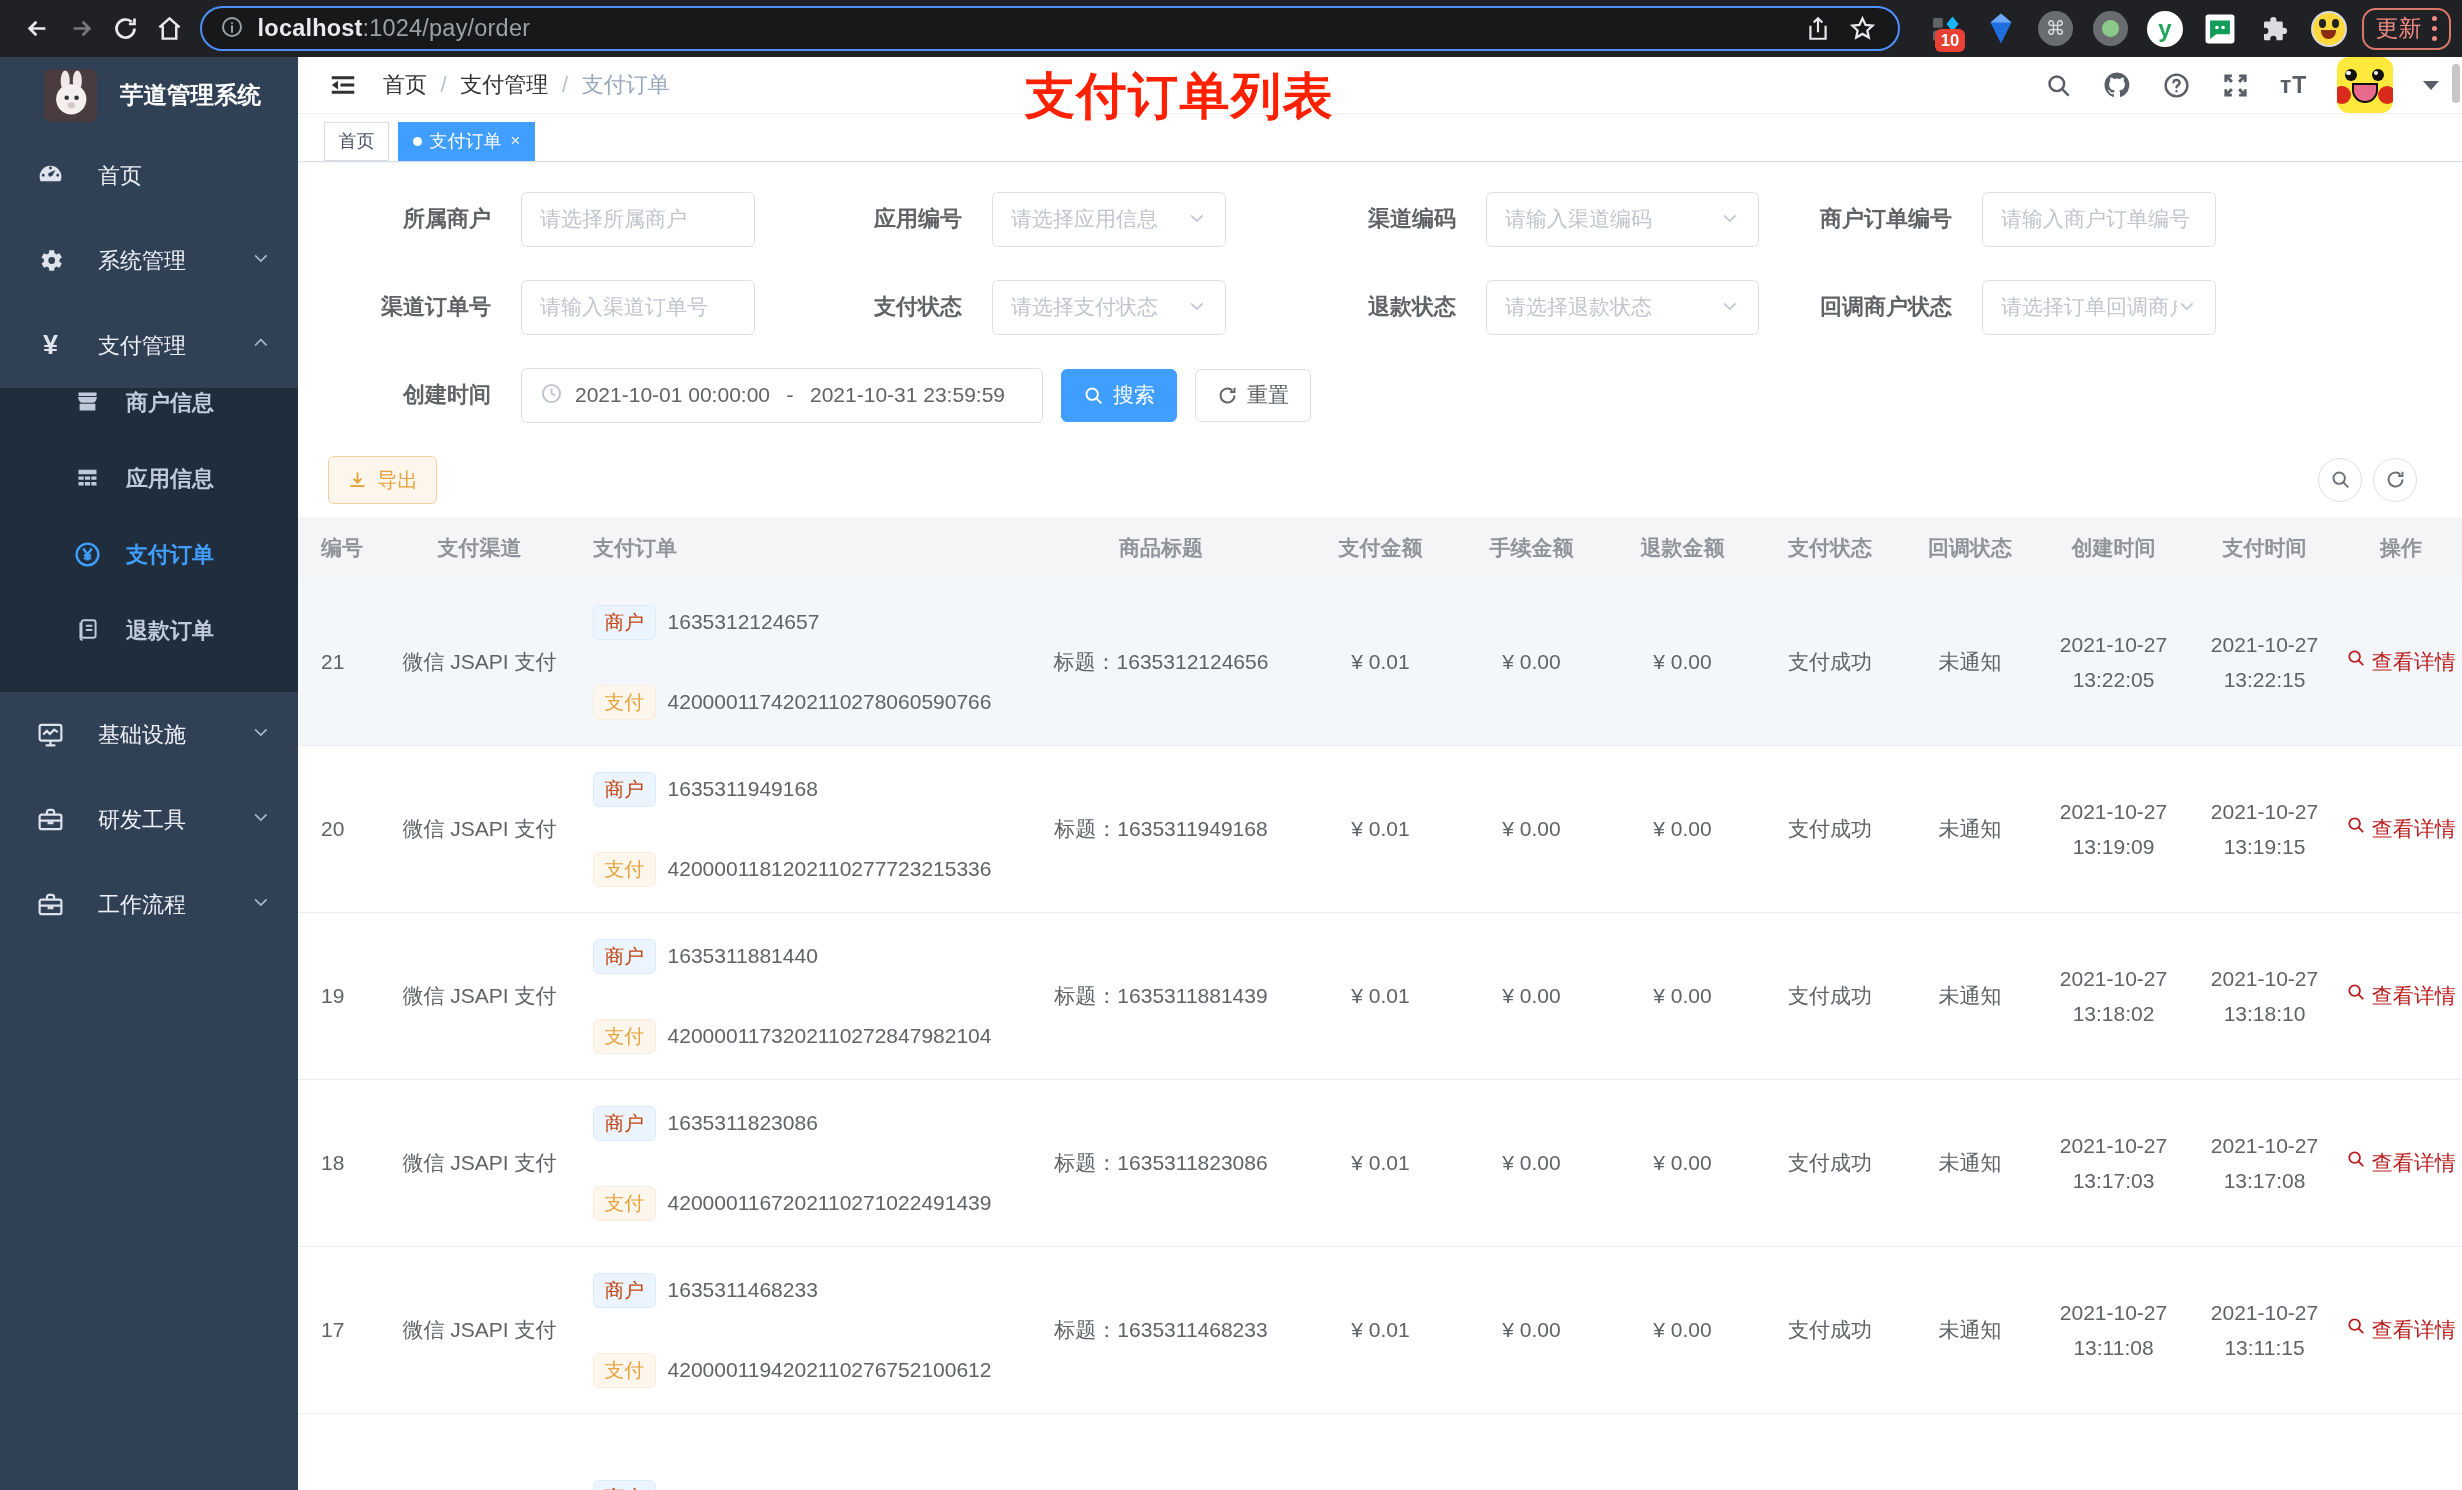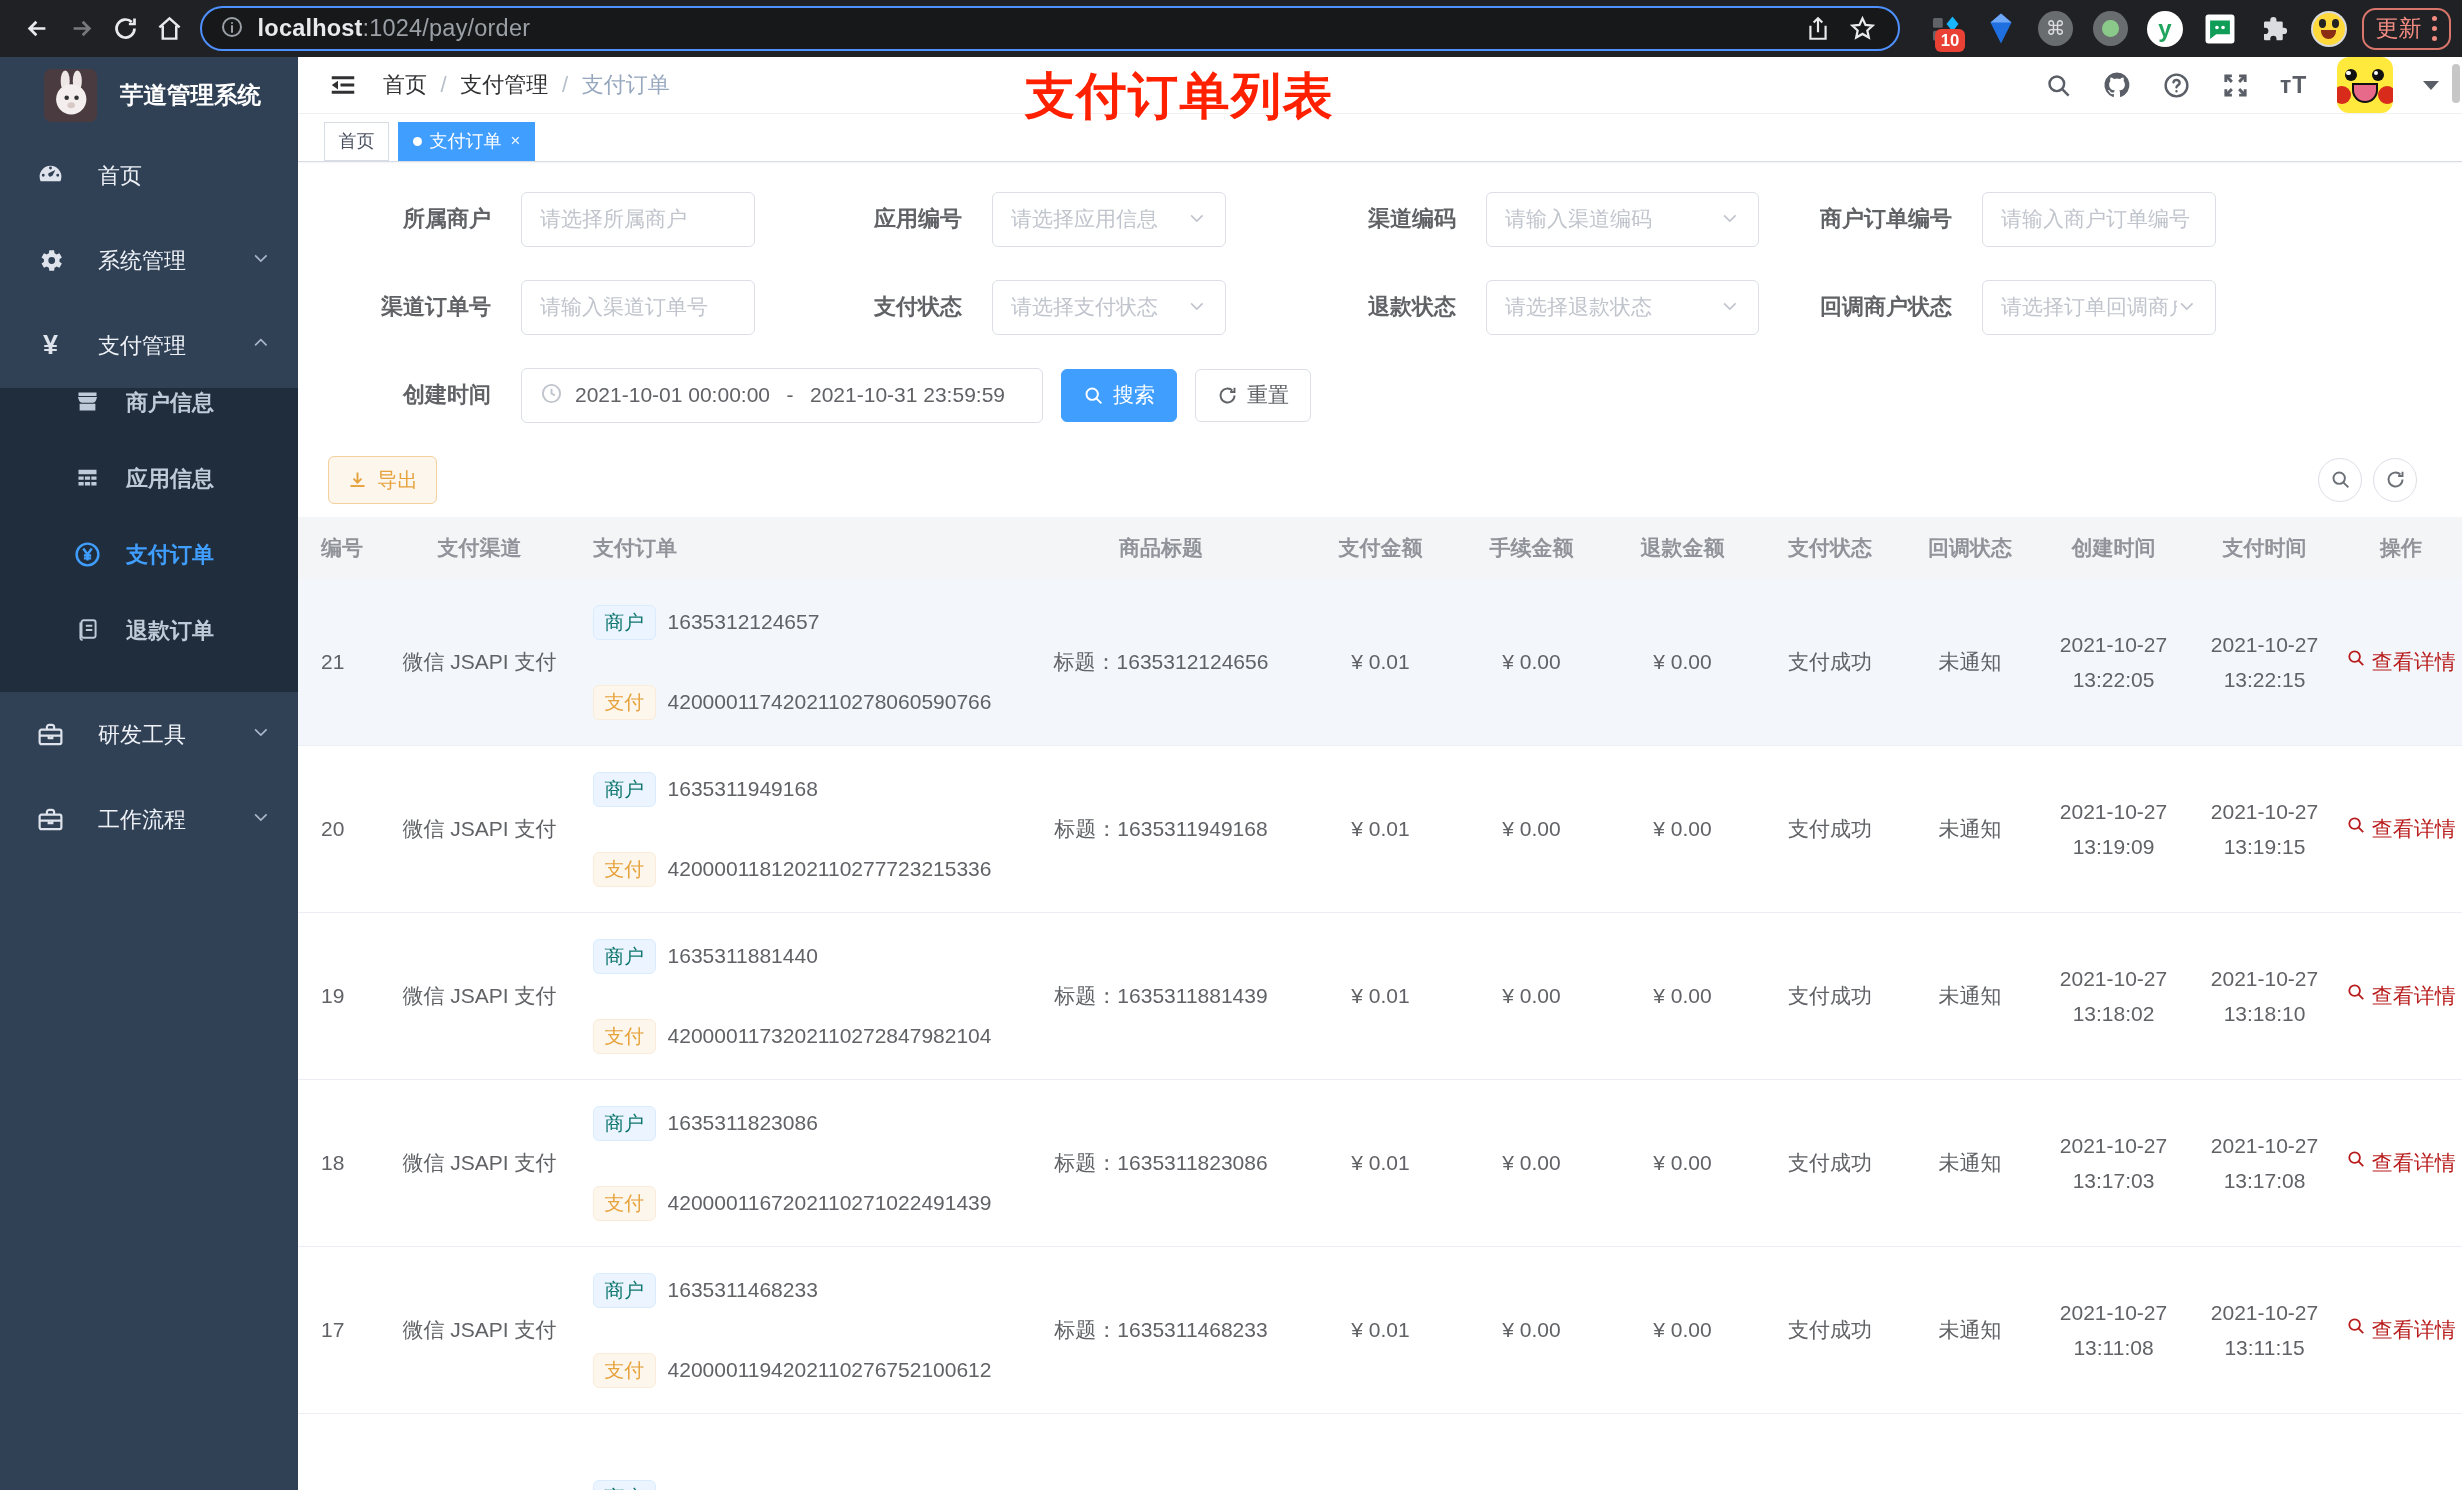--- a/index.html
+++ b/index.html
@@ -102,21 +102,21 @@
   .tgrid { display:grid; grid-template-columns:68px 227px 424px 288px 151px 151px 151px 144px 136px 151px 151px 1fr; align-items:center; }
   .thead { background:#f4f5f7; height:62px; color:#909399; font-weight:600; }
   .th, .td { padding:0 4.5px; text-align:center; overflow:hidden; white-space:nowrap; }
   .th:first-child,.td:first-child { text-align:left; padding-left:23px; }
   .th:nth-child(3),.td:nth-child(3) { text-align:left; padding-left:0; }
   .trow { height:167px; border-bottom:0.8px solid #ebeef5; }
   .trow.hover { background:#f3f6fa; }
   .orderlines { display:flex; flex-direction:column; gap:45px; }
   .oline { display:flex; align-items:center; gap:12px; }
   .tag { height:35px; display:flex; align-items:center; padding:0 10.6px; border-radius:6px; font-size:19.7px; flex:0 0 auto;}
-  .tag-blue { background:#ecf5ff; border:0.8px solid #d9ecff; color:#0f766e; }
+  .tag-blue { background:#ecf5ff; border:0.8px solid #d9ecff; color:#c2410c; }
   .tag-yellow { background:#fdf6ec; border:0.8px solid #faecd8; color:#e6a23c; }
   .dt2 { line-height:35px; }
   .action-link { color:#b91c1c; display:inline-flex; align-items:flex-start; gap:6px; cursor:pointer; }
 
   .page-scrollthumb { position:absolute; right:2.3px; top:64px; width:7.6px; height:39px; background:#c7c7c7; border-radius:3.8px; }
 </style>
 </head>
 <body>
 
 <div class="browser">
@@ -306,20 +306,35 @@
           <svg width="26" height="26" viewBox="0 0 24 24" fill="none" stroke="currentColor" stroke-width="1.8">
               <path d="M8 4h9a2 2 0 0 1 2 2v12a2 2 0 0 1-2 2H8a2 2 0 0 1-2-2V6a2 2 0 0 1 2-2z"></path>
               <path d="M10 9h6M10 13h6"></path>
               <path d="M6 7H5v13a2 2 0 0 0 2 2"></path>
             </svg>
         </span>
         <span>退款订单</span>
       </div>
     </div>
 
+    <div class="mitem">
+      <span class="micon">
+        <svg width="29" height="29" viewBox="0 0 24 24" fill="none" stroke="currentColor" stroke-width="1.8">
+            <rect x="3" y="4" width="18" height="13" rx="1.5"></rect>
+            <path d="M6 12l3-3 2.5 2.5L15 8l3 2"></path>
+            <path d="M12 17v3M8 21h8"></path>
+          </svg>
+      </span>
+      <span>基础设施</span>
+      <span class="chev">
+        <svg width="19.7" height="19.7" viewBox="0 0 24 24" fill="none" stroke="currentColor" stroke-width="2">
+            <path d="M5 9l7 7 7-7"></path>
+          </svg>
+      </span>
+    </div>
 
     <div class="mitem">
       <span class="micon">
         <svg width="29" height="29" viewBox="0 0 24 24" fill="none" stroke="currentColor" stroke-width="1.8">
             <rect x="3" y="8" width="18" height="12" rx="1.5"></rect>
             <path d="M9 8V6a2 2 0 0 1 2-2h2a2 2 0 0 1 2 2v2M3 13h18M10.5 12v3h3v-3"></path>
           </svg>
       </span>
       <span>研发工具</span>
       <span class="chev">

